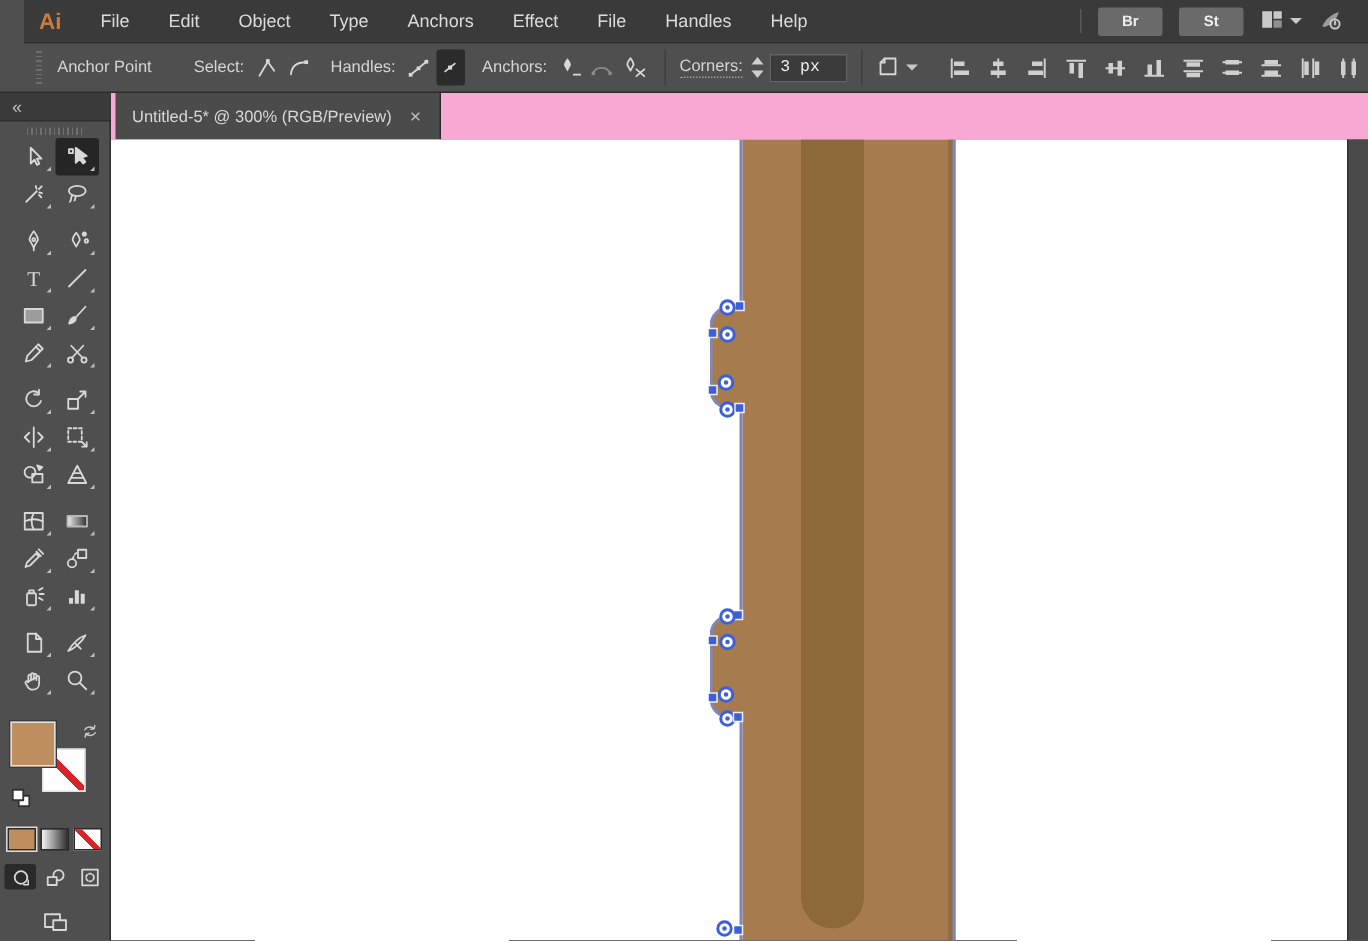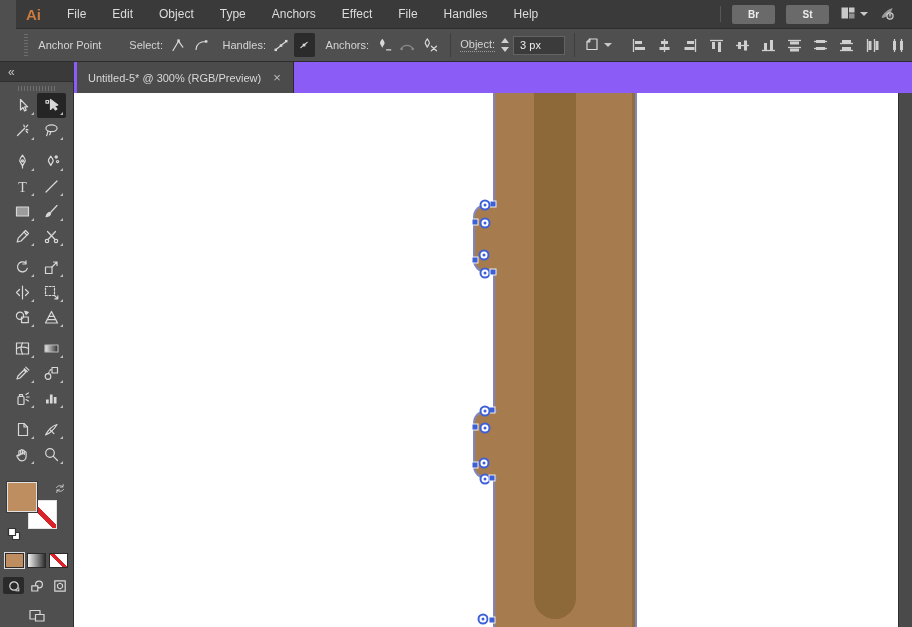--- a/index.html
+++ b/index.html
@@ -24,21 +24,21 @@
   .v-grip{ width:5px; align-self:stretch; margin:5px 4px 5px 2px; background:repeating-linear-gradient(0deg,#6E6E6E 0 1px,transparent 1px 3px); }
   .cb-title{ margin:0 18px 0 6px; white-space:nowrap; }
   .cb-label{ margin:0 4px 0 10px; white-space:nowrap; }
   .cb-icon-btn{ width:24px; height:24px; display:flex; align-items:center; justify-content:center; border-radius:2px; margin:0 1px; }
   .cb-icon-btn.pressed{ background:#2B2B2B; }
   .cb-divider{ width:1px; height:24px; background:#3E3E3E; margin:0 9px; }
   .dotted-u{ border-bottom:1px dotted #9C9C9C; padding-bottom:1px; }
   .stepper{ display:flex; flex-direction:column; gap:4px; margin:0 4px 0 6px; }
   .step-up{ width:0; height:0; border-left:4px solid transparent; border-right:4px solid transparent; border-bottom:5px solid #CFCFCF; }
   .step-down{ width:0; height:0; border-left:4px solid transparent; border-right:4px solid transparent; border-top:5px solid #CFCFCF; }
-  .cb-input{ width:52px; height:19px; background:#3B3B3B; border:1px solid #636363; color:#EDEDED; font-size:11px; font-family:Liberation Sans, sans-serif; padding:0 6px; }
+  .cb-input{ width:52px; height:19px; background:#3B3B3B; border:1px solid #636363; color:#EDEDED; font-size:11px; font-family:Liberation Mono, monospace; padding:0 6px; }
   .align-group{ display:flex; margin-left:14px; }
   .align-btn{ width:26px; height:26px; display:flex; align-items:center; justify-content:center; flex:none; }
   
   .main{ display:flex; height:565px; }
   .left-col{ width:74px; display:flex; flex-direction:column; background:#3A3A3A; flex:none; }
   .collapse-bar{ height:19px; display:flex; align-items:center; padding-left:8px; color:#C4C4C4; font-size:12px; }
   .tool-panel{ flex:1; background:#4F4F4F; border-right:1px solid #2E2E2E; border-top:1px solid #2E2E2E; display:flex; flex-direction:column; align-items:center; }
   .h-grip{ height:5px; width:38px; margin:4px auto 2px; background:repeating-linear-gradient(90deg,#707070 0 1px,transparent 1px 3px); }
   .tool-grid{ display:flex; flex-direction:column; }
   .tool-group{ display:grid; grid-template-columns:29px 29px; margin-bottom:6px; }
@@ -56,21 +56,21 @@
   .ft{ width:19px; height:15px; border:1px solid #2B2B2B; }
   .ft.color{ background:var(--fill,#BE8E61); outline:1px solid #DADADA; }
   .ft.grad{ background:linear-gradient(90deg,#F2F2F2,#2E2E2E); }
   .ft.none{ background:#FFF; background-image:linear-gradient(45deg, transparent 42%, #D8232B 42%, #D8232B 58%, transparent 58%); }
   .draw-mode-row{ display:flex; gap:2px; margin-top:9px; }
   .dm{ width:21px; height:17px; display:flex; align-items:center; justify-content:center; border-radius:2px; }
   .dm.active{ background:#2A2A2A; }
   .screen-mode{ margin-top:13px; }
   
   .doc-area{ flex:1; display:flex; flex-direction:column; min-width:0; }
-  .tabbar{ height:31px; background:#8b5cf6; display:flex; align-items:stretch; }
+  .tabbar{ height:31px; background:#f9a8d4; display:flex; align-items:stretch; }
   .tab{ background:#4B4B4B; display:flex; align-items:center; gap:12px; padding:0 12px 0 11px; font-size:11px; color:#D8D8D8; margin-left:3px; border-right:1px solid #2A2A2A; white-space:nowrap; }
   .tab-close{ color:#BDBDBD; font-size:13px; line-height:1; }
   .canvas-row{ flex:1; display:flex; min-height:0; }
   .canvas{ flex:1; position:relative; background:#FFFFFF; overflow:hidden; }
   .right-strip{ width:14px; background:#4A4A4A; border-left:1px solid #303030; flex:none; }
   
   .band{ position:absolute; top:0; bottom:0; background:var(--light,#A67C4E); }
   .edge-line{ position:absolute; top:0; bottom:0; width:2px; background:var(--pathblue,#7F86BE); }
   .stripe{ position:absolute; top:0; background:var(--dark,#8D6839); }
   .inner-shade{ position:absolute; top:0; bottom:0; background:var(--dark,#8D6839); opacity:.75; }
@@ -163,21 +163,21 @@
           <rect x="12.6" y="10.8" width="2.3" height="2.3" fill="#8A8A8A" stroke="none"></rect>
         </svg>
       </span>
     <span class="cb-icon-btn" id="ic-a-cut">
         <svg width="16" height="16" viewBox="0 0 16 16" fill="none" stroke="#D8D8D8" stroke-width="1.2" stroke-linecap="round" stroke-linejoin="round">
           <path d="M5.3 1.8c1.4 1.8 2.1 3 2.1 4.4L5.3 10.1 3.2 6.2c0-1.4.7-2.6 2.1-4.4z"></path>
           <path d="M9.3 9.2l5.2 4.6M14.5 9.2l-5.2 4.6"></path>
         </svg>
       </span>
     <span class="cb-divider"></span>
-    <span class="dotted-u">Object:</span>
+    <span class="dotted-u">Corners:</span>
     <span class="stepper">
       <span class="step-up"></span>
       <span class="step-down"></span>
     </span>
     <input class="cb-input" value="3 px" style="">
     <span class="cb-divider"></span>
     <span class="ws-wrap">
       <span id="ic-corner-style"><svg width="16" height="16" viewBox="0 0 16 16" fill="none" stroke="#D8D8D8" stroke-width="1.2" stroke-linecap="round" stroke-linejoin="round">
             <path d="M3 13.5V5.8L5.8 3h7.2v10.5z"></path>
             <path d="M5.8 3v2.8H3"></path>

